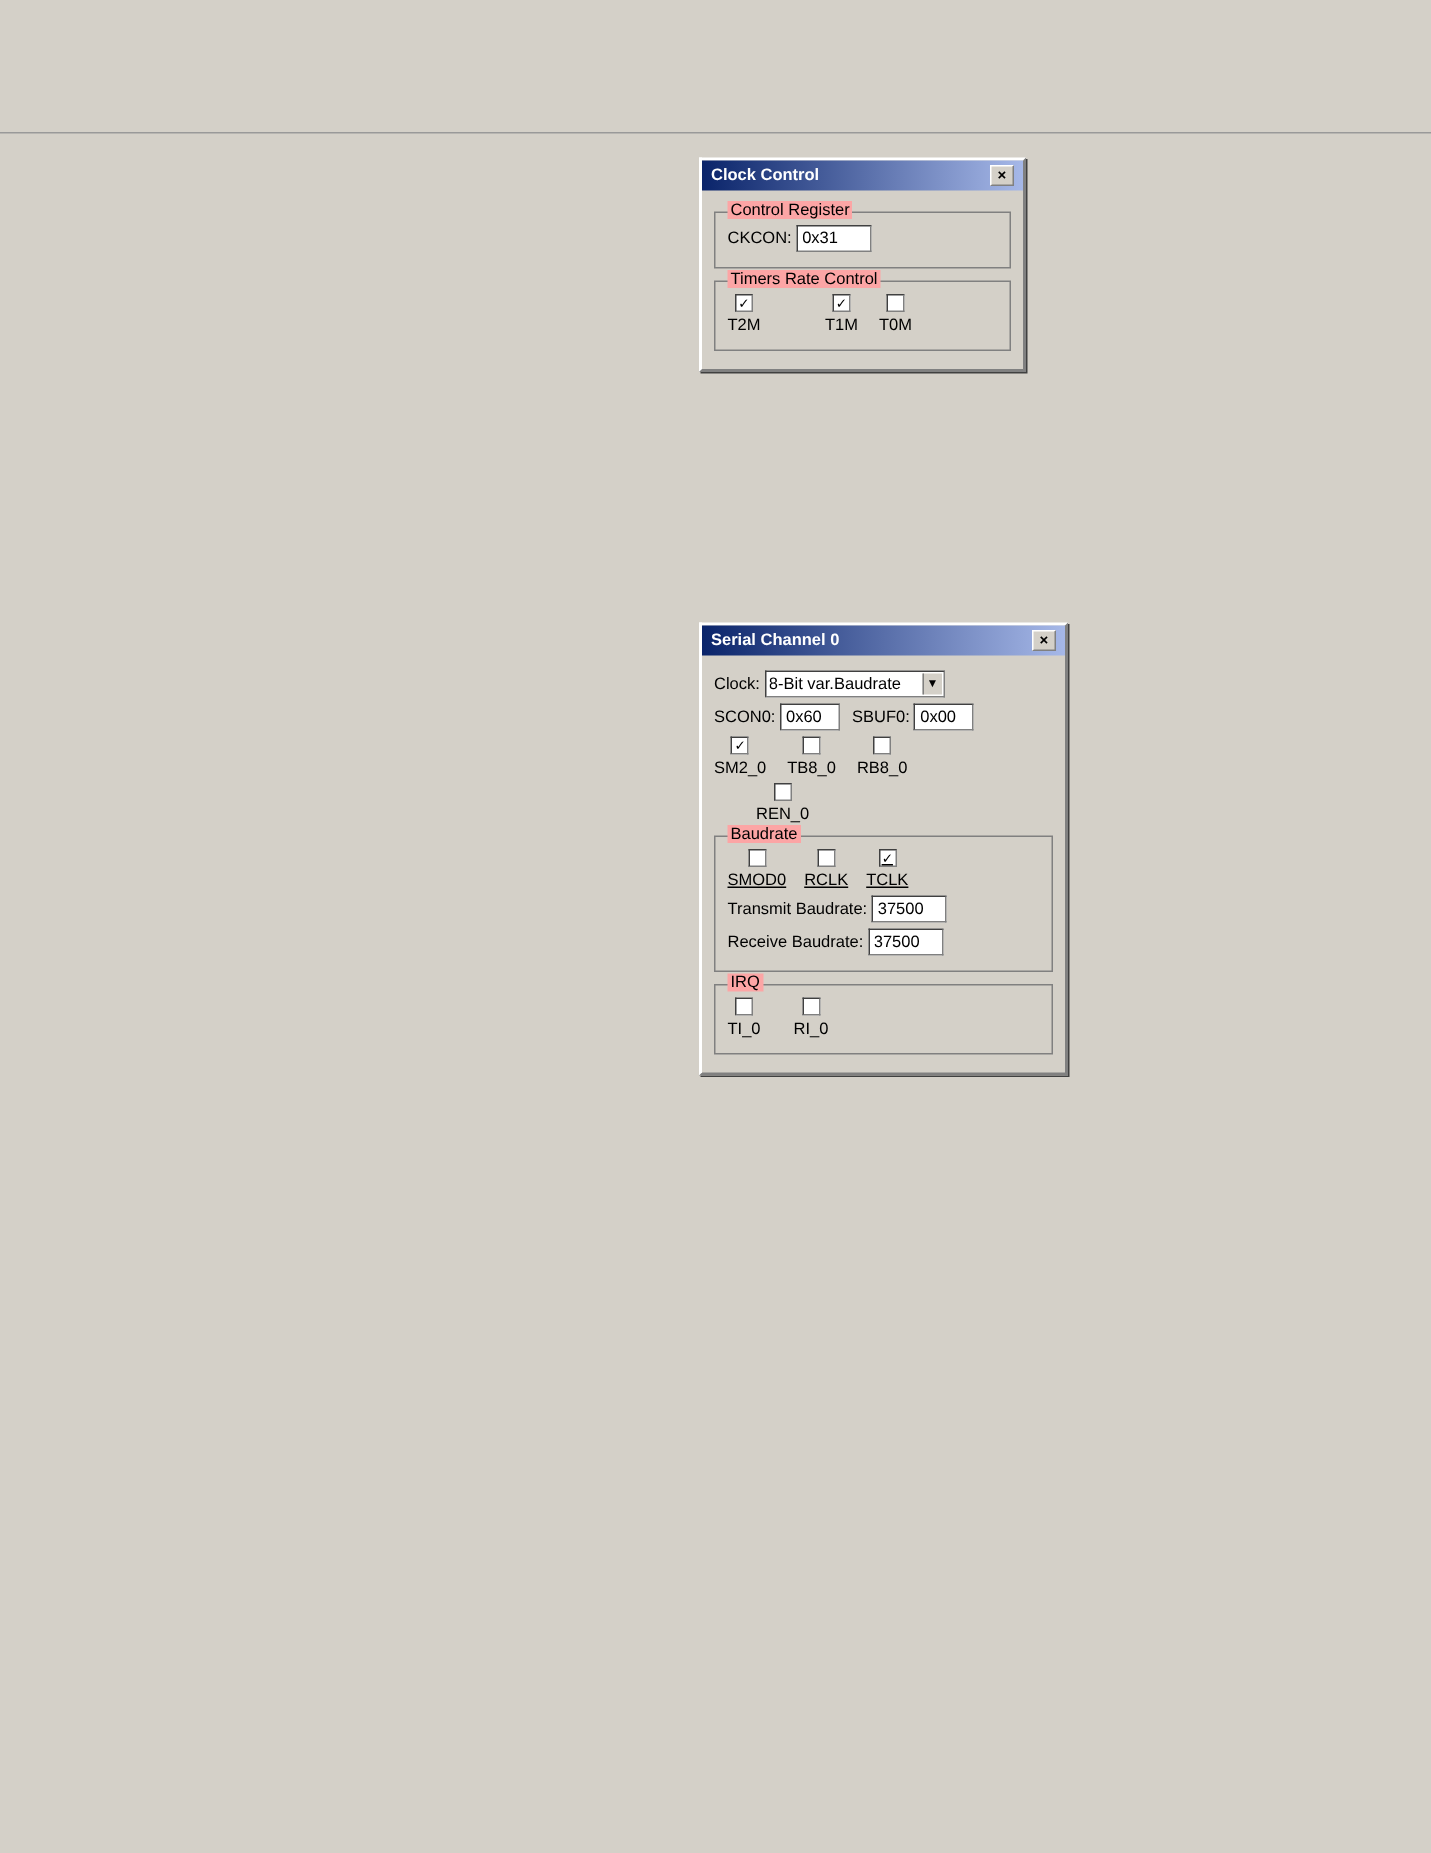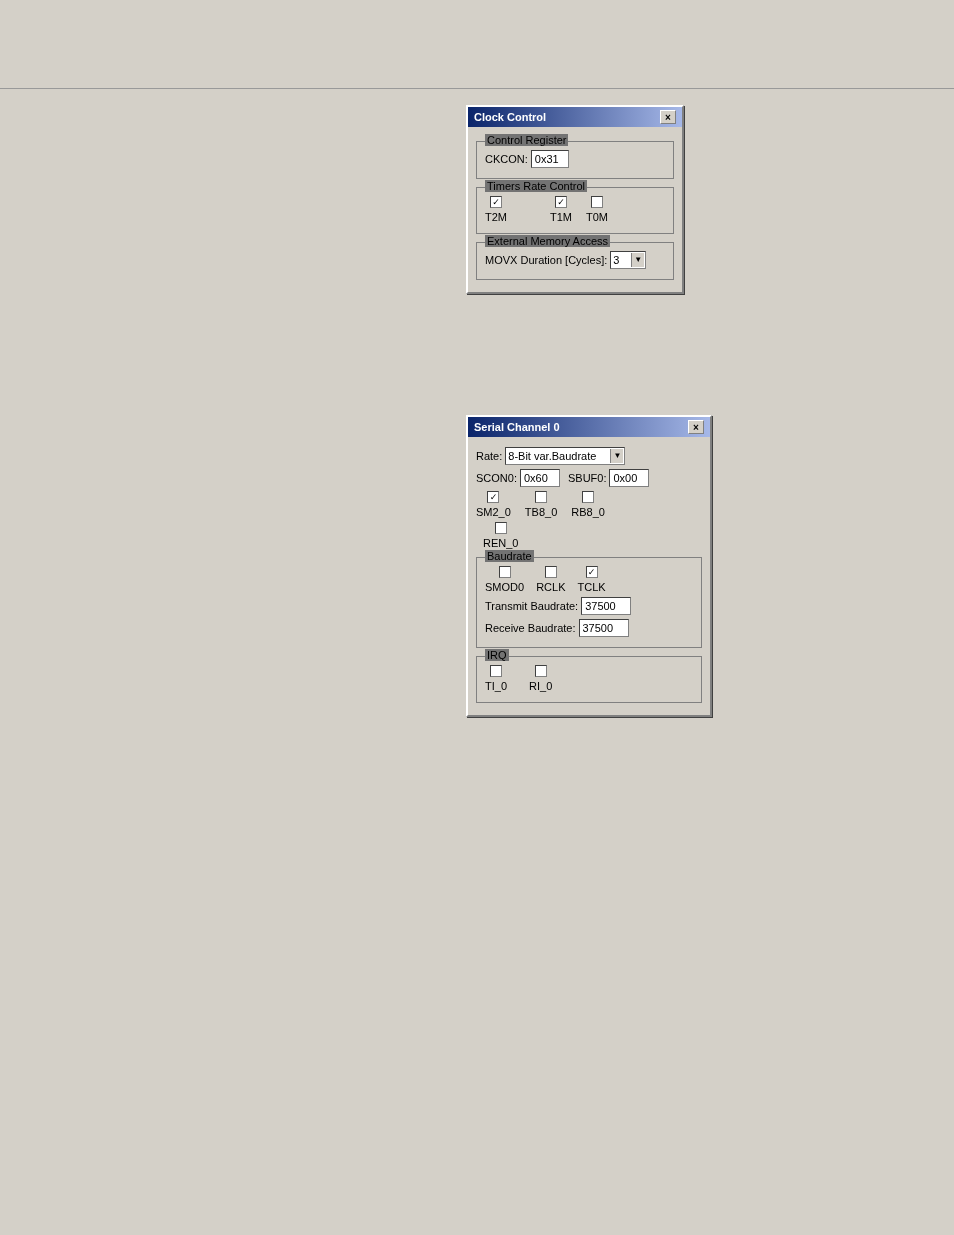--- a/index.html
+++ b/index.html
@@ -70,21 +70,21 @@
       margin-top: 8px;
       margin-bottom: 4px;
       padding: 4px 8px 6px 8px;
       position: relative;
     }
 
     .group-box-legend {
       position: absolute;
       top: -8px;
       left: 8px;
-      background: #737373;
+      background: #fca5a5;
       padding: 0 2px;
       font-size: 11px;
       color: #000;
     }
 
     
     .win-input {
       background: #fff;
       border: 1px solid #808080;
       border-top-color: #404040;
@@ -185,40 +185,40 @@
     }
 
     
     #serial-dialog {
       top: 415px;
       left: 466px;
       width: 246px;
     }
 
     .indent {
-      margin-left: 7px;
+      margin-left: 28px;
     }
   </style>
 </head>
 <body>
 
 <div class="page-rule"></div>
 
 <div class="dialog" id="clock-dialog">
   <div class="dialog-titlebar">
     <span>Clock Control</span>
     <div class="dialog-close-btn">×</div>
   </div>
   <div class="dialog-body">
 
     <div class="group-box">
       <span class="group-box-legend">Control Register</span>
       <div class="field-row">
         <span class="field-label">CKCON:</span>
-        <input type="text" class="win-input" style="width: 38px;" value="0x31">
+        <input type="text" class="win-input" style="width: 50px;" value="0x31">
       </div>
     </div>
 
     <div class="group-box">
       <span class="group-box-legend">Timers Rate Control</span>
       <div class="checkbox-row">
         <label class="checkbox-label">
           <div class="win-checkbox checked"></div>
           <span>T2M</span>
         </label>
@@ -226,47 +226,33 @@
           <div class="win-checkbox checked"></div>
           <span>T1M</span>
         </label>
         <label class="checkbox-label" style="margin-left:8px;">
           <div class="win-checkbox"></div>
           <span>T0M</span>
         </label>
       </div>
     </div>
 
-    <div class="group-box">
-      <span class="group-box-legend">External Memory Access</span>
-      <div class="field-row">
-        <span class="field-label">MOVX Duration [Cycles]:</span>
-        <div class="select-wrapper">
-          <select class="win-select" style="width:36px;">
-            <option>1</option>
-            <option>2</option>
-            <option selected="">3</option>
-            <option>4</option>
-          </select>
-        </div>
-      </div>
-    </div>
 
   </div>
 </div>
 
 <div class="dialog" id="serial-dialog">
   <div class="dialog-titlebar">
     <span>Serial  Channel 0</span>
     <div class="dialog-close-btn">×</div>
   </div>
   <div class="dialog-body">
 
     <div class="field-row" style="margin-bottom:4px;">
-      <span class="field-label">Rate:</span>
+      <span class="field-label">Clock:</span>
       <div class="select-wrapper">
         <select class="win-select" style="width:120px;">
           <option selected="">8-Bit var.Baudrate</option>
           <option>9-Bit var.Baudrate</option>
           <option>Fixed Baudrate</option>
         </select>
       </div>
     </div>
 
     <div class="field-row" style="margin-bottom:4px;">
@@ -294,21 +280,21 @@
     <div class="checkbox-row indent" style="margin-bottom:4px;">
       <label class="checkbox-label">
         <div class="win-checkbox"></div>
         <span>REN_0</span>
       </label>
     </div>
 
     <div class="group-box">
       <span class="group-box-legend">Baudrate</span>
 
-      <div class="checkbox-row" style="margin-bottom:4px;">
+      <div class="checkbox-row" style="margin-bottom:4px;text-decoration:underline;">
         <label class="checkbox-label">
           <div class="win-checkbox"></div>
           <span>SMOD0</span>
         </label>
         <label class="checkbox-label" style="margin-left:6px;">
           <div class="win-checkbox"></div>
           <span>RCLK</span>
         </label>
         <label class="checkbox-label" style="margin-left:6px;">
           <div class="win-checkbox checked"></div>

